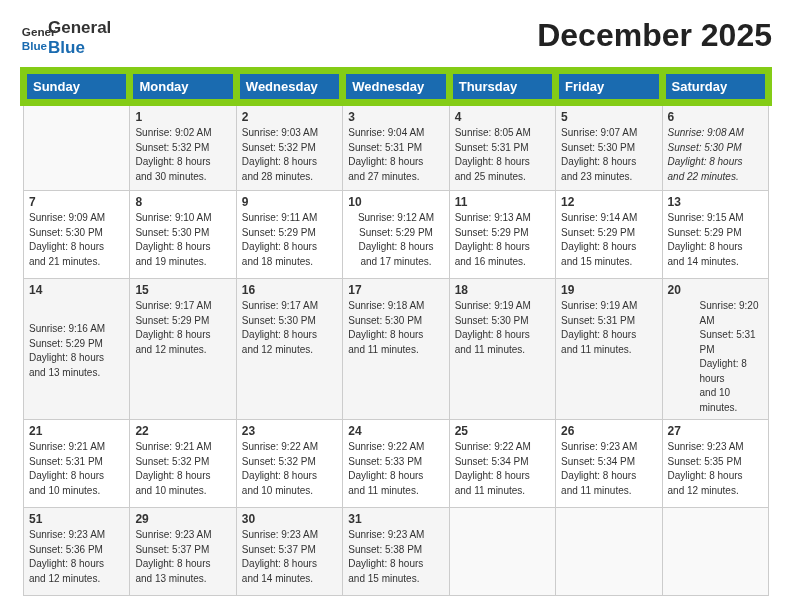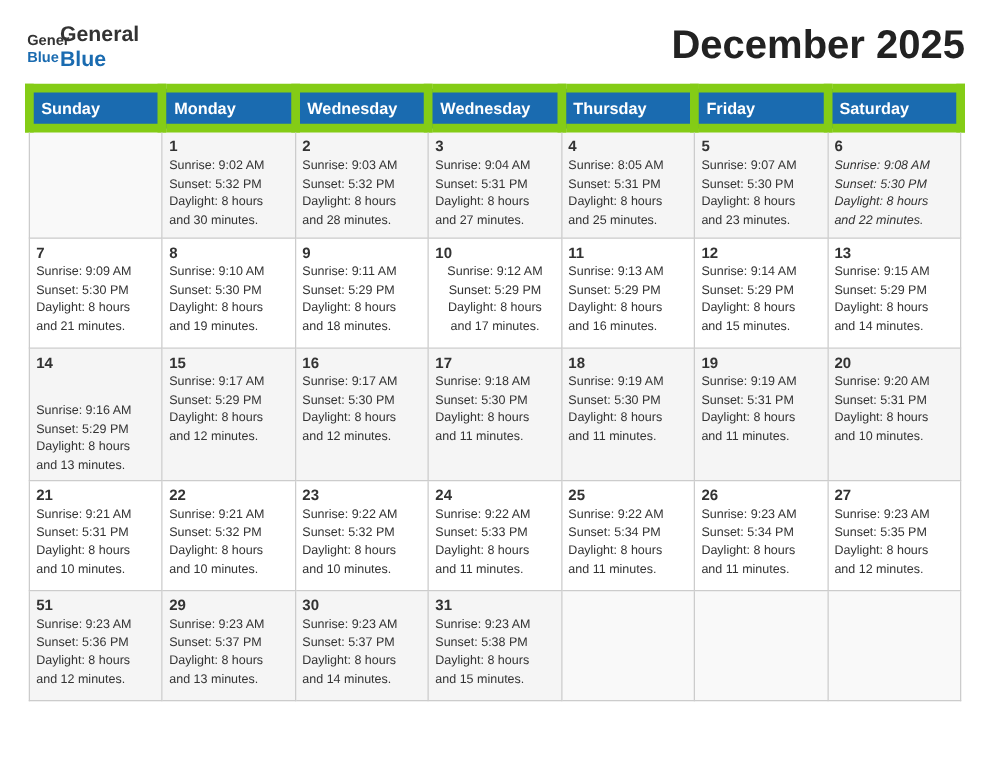--- a/index.html
+++ b/index.html
@@ -258,21 +258,21 @@
           </td>
           <td>
             <span class="day-num">19</span>
             <div class="day-info" style="white-space: pre-line;">Sunrise: 9:19 AM
 Sunset: 5:31 PM
 Daylight: 8 hours
 and 11 minutes.</div>
           </td>
           <td>
             <span class="day-num">20</span>
-            <div class="day-info" style="white-space: pre-line;">Sunrise: 9:20 AM
+            <div class="day-info" style="white-space: pre-line; margin-left: 32px;">Sunrise: 9:20 AM
 Sunset: 5:31 PM
 Daylight: 8 hours
 and 10 minutes.</div>
           </td>
         </tr>
         <tr>
           <td>
             <span class="day-num">21</span>
             <div class="day-info" style="white-space: pre-line;">Sunrise: 9:21 AM
 Sunset: 5:31 PM

